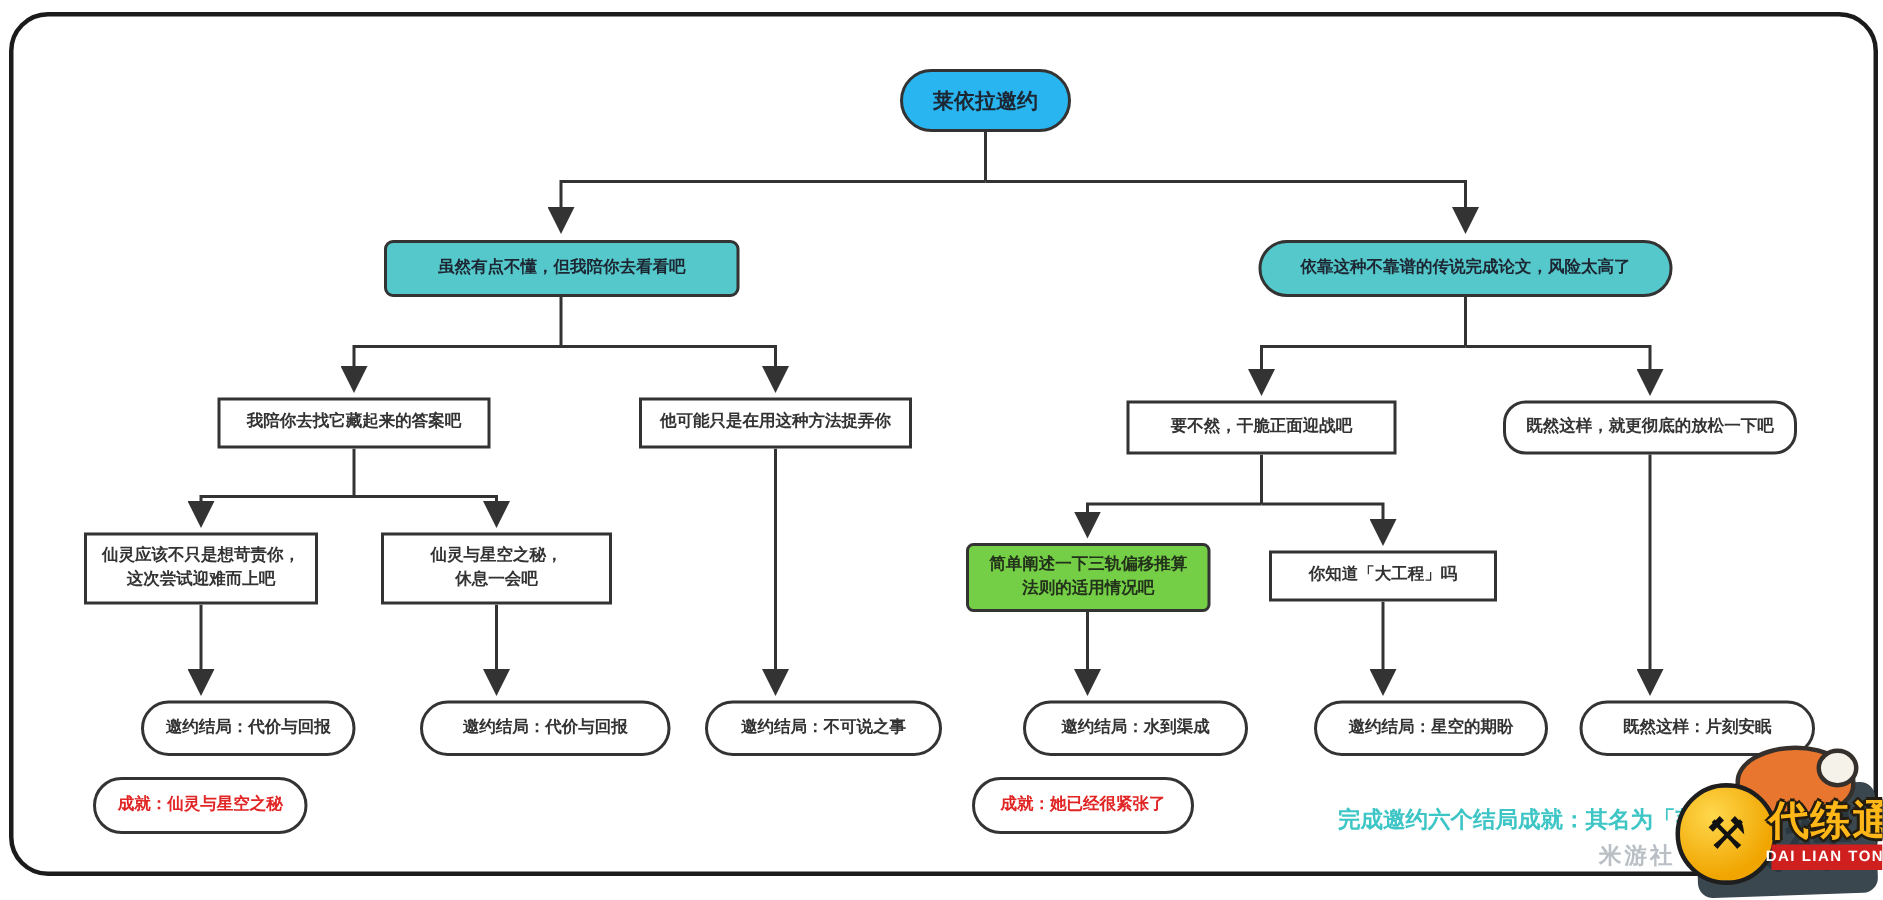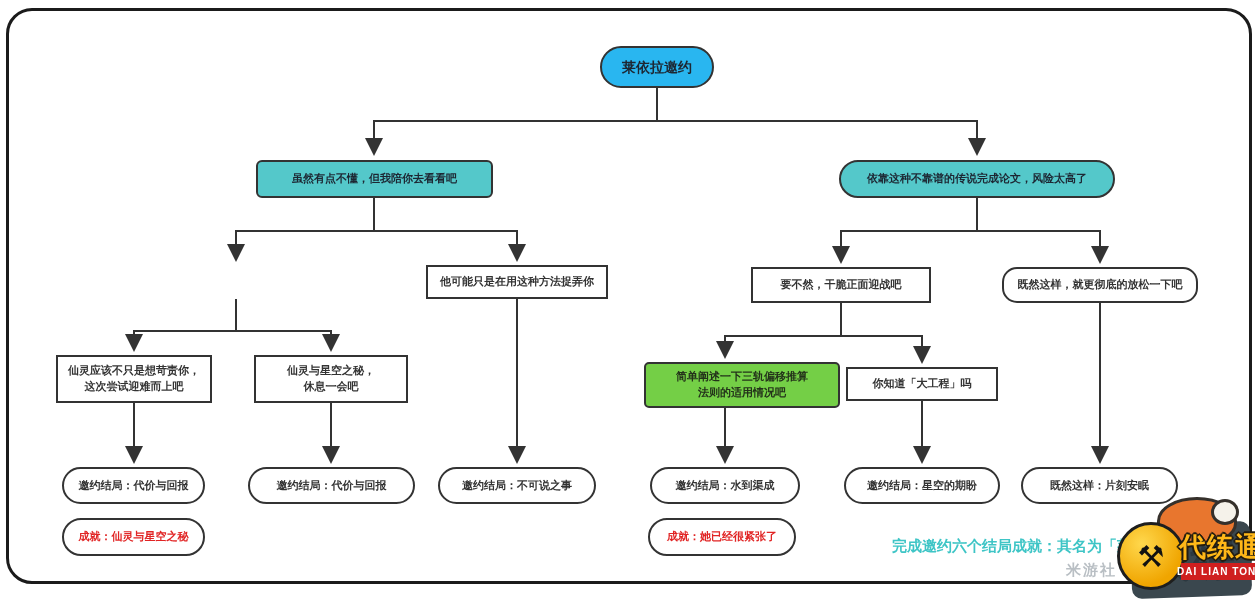--- a/index.html
+++ b/index.html
@@ -16,32 +16,32 @@
   .node{
     position:absolute;z-index:3;box-sizing:border-box;
     display:flex;align-items:center;justify-content:center;
     text-align:center;font-size:11px;font-weight:bold;color:#333;
     line-height:1.45;white-space:pre-line;
     background:#fff;border:2px solid #333;
   }
   .root{background:#29b6f0;border-radius:21px;border-width:2.5px;color:#1d2733;font-size:14px;}
   .teal{background:#54c8ca;border-radius:6px;color:#1d2733;}
   .green{background:#74cf46;border-radius:5px;color:#23321a;}
-  .pill{border-radius:19px;}
+  .pill{border-radius:19px;margin-left:32px;}
   .achv{border-radius:19px;color:#e12424;}
   .n-root{left:600px;top:46px;width:114px;height:42px;}
   .n-l1l{left:256px;top:160px;width:237px;height:38px;}
   .n-l1r{left:839px;top:160px;width:276px;height:38px;border-radius:19px;}
   .n-l2a{left:145px;top:265px;width:182px;height:34px;}
   .n-l2b{left:426px;top:265px;width:182px;height:34px;}
   .n-l3a{left:56px;top:355px;width:156px;height:48px;}
   .n-l3b{left:254px;top:355px;width:154px;height:48px;}
   .n-l2c{left:751px;top:267px;width:180px;height:36px;}
   .n-l2d{left:1002px;top:267px;width:196px;height:36px;border-radius:15px;}
-  .n-l3c{left:644px;top:362px;width:196px;height:46px;}
+  .n-l3c{left:644px;top:362px;width:163px;height:46px;}
   .n-l3d{left:846px;top:367px;width:152px;height:34px;}
   .n-o1{left:62px; top:467px;width:143px;height:37px;}
   .n-o2{left:248px;top:467px;width:167px;height:37px;}
   .n-o3{left:438px;top:467px;width:158px;height:37px;}
   .n-o4{left:650px;top:467px;width:150px;height:37px;}
   .n-o5{left:844px;top:467px;width:156px;height:37px;}
   .n-o6{left:1021px;top:467px;width:157px;height:37px;}
   .n-a1{left:62px; top:518px;width:143px;height:38px;}
   .n-a2{left:648px;top:518px;width:148px;height:38px;}
   .footer-note{
@@ -120,20 +120,21 @@
     <path class="wire" d="M725,408 V460" marker-end="url(#arrow)"></path>
     <path class="wire" d="M922,401 V460" marker-end="url(#arrow)"></path>
     <path class="wire" d="M1100,303 V460" marker-end="url(#arrow)"></path>
   </svg>
 
   <div class="node root n-root">莱依拉邀约</div>
 
   <div class="node teal n-l1l">虽然有点不懂，但我陪你去看看吧</div>
   <div class="node teal n-l1r">依靠这种不靠谱的传说完成论文，风险太高了</div>
 
+  <div class="node n-l2a">我陪你去找它藏起来的答案吧</div>
   <div class="node n-l2b">他可能只是在用这种方法捉弄你</div>
   <div class="node n-l3a">仙灵应该不只是想苛责你，
 这次尝试迎难而上吧</div>
   <div class="node n-l3b">仙灵与星空之秘，
 休息一会吧</div>
 
   <div class="node n-l2c">要不然，干脆正面迎战吧</div>
   <div class="node n-l2d">既然这样，就更彻底的放松一下吧</div>
   <div class="node green n-l3c">简单阐述一下三轨偏移推算
 法则的适用情况吧</div>

